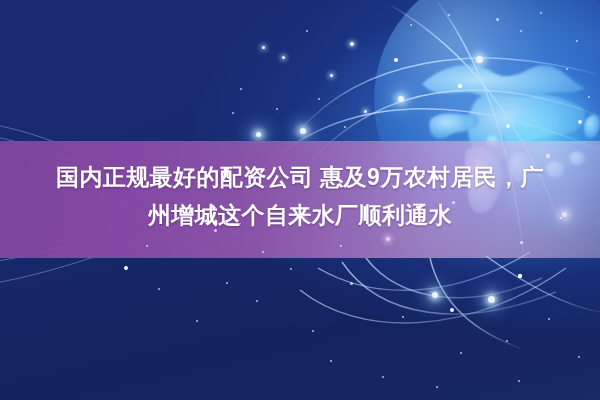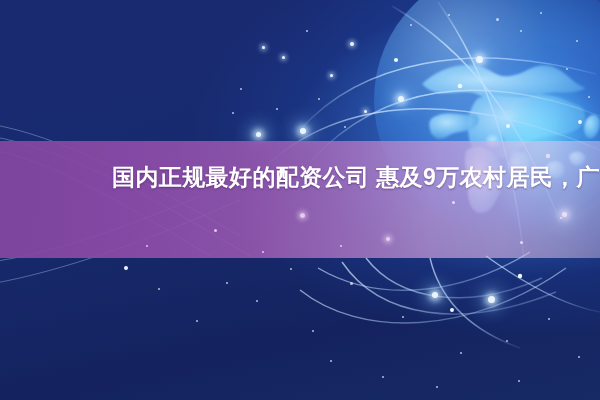--- a/index.html
+++ b/index.html
@@ -131,21 +131,21 @@
     background: rgba(255,240,255,0.75);
   }
   .bsp.glow { box-shadow: 0 0 5px 2px rgba(255,225,255,0.55); }
 
   
   .headline {
     position: absolute;
     left: 0;
     top: 158px;
     width: 600px;
-    text-align: right;
+    text-align: center;
     color: #ffffff;
     font-size: 23px;
     font-weight: bold;
     line-height: 38px;
     letter-spacing: 0.4px;
     text-shadow: 0 1px 2px rgba(60,20,80,0.45);
     white-space: nowrap;
   }
   .headline .ln { display: block; }
 </style>
@@ -309,15 +309,16 @@
       <span class="bsp" style="left:452px;top:60px;width:3px;height:3px;"></span>
       <span class="bsp" style="left:520px;top:100px;width:3px;height:3px;"></span>
       <span class="bsp" style="left:560px;top:76px;width:2px;height:2px;"></span>
       <span class="bsp" style="left:262px;top:110px;width:2px;height:2px;"></span>
       <span class="bsp" style="left:340px;top:104px;width:2px;height:2px;"></span>
     </div>
   </div>
 
   <div class="headline">
     <span class="ln">国内正规最好的配资公司 惠及9万农村居民，广</span>
+    <span class="ln">州增城这个自来水厂顺利通水</span>
   </div>
 
 </div>
 
 </body></html>

